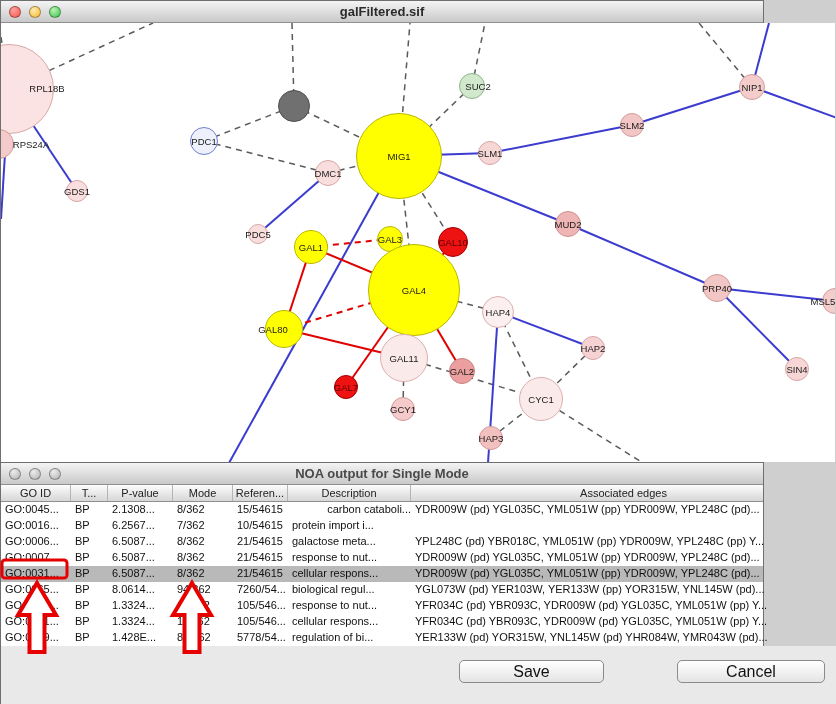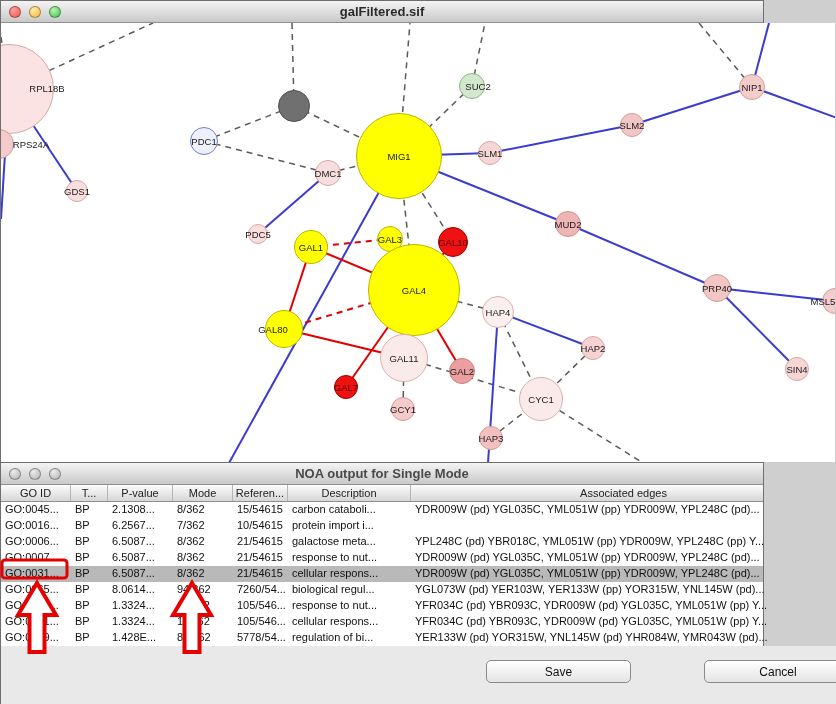--- a/index.html
+++ b/index.html
@@ -31,22 +31,22 @@
                 border-bottom: 1px solid #8f8f8f; }
   .th { font-size: 11px; color: #222; text-align: center; line-height: 16px;
         border-right: 1px solid #b5b5b5; overflow: hidden; white-space: nowrap; flex: none; }
   #table-body { background: #fff; }
   .trow { display: flex; height: 16px; background: #ffffff; }
   .trow.sel { background: #b9b9b9; }
   .td { font-size: 11px; line-height: 15px; padding-left: 4px; overflow: hidden;
         white-space: nowrap; color: #111; flex: none; }
   .button-bar { position: absolute; left: 0; top: 183px; width: 836px; height: 58px; background: #e9e9e9; }
   .btn { position: absolute; top: 14px; height: 23px; border: 1px solid #8a8a8a; border-radius: 5px;
-         background: linear-gradient(#ffffff, #e4e4e4); font-size: 12px; color: #111;
-         font-family: "Liberation Sans", sans-serif; box-shadow: 0 1px 1px rgba(255,255,255,.8) inset; margin-left: 27px; }
+         background: linear-gradient(#ffffff, #e4e4e4); font-size: 16px; color: #111;
+         font-family: "Liberation Sans", sans-serif; box-shadow: 0 1px 1px rgba(255,255,255,.8) inset; }
   #save-button { left: 458px; width: 145px; }
   #cancel-button { left: 676px; width: 148px; }
 
   #annotation-layer { position: absolute; left: 0; top: 0; pointer-events: none; z-index: 60; }
 </style>
 </head>
 <body>
 
 <div class="window" id="graph-window">
   <div class="titlebar">
@@ -186,21 +186,21 @@
       <div class="th" style="width: 123px;">Description</div>
       <div class="th" style="width: 426px;">Associated edges</div>
     </div>
   <div id="table-body">
       <div class="trow">
         <div class="td" style="width: 70px;">GO:0045...</div>
         <div class="td" style="width: 37px;">BP</div>
         <div class="td" style="width: 65px;">2.1308...</div>
         <div class="td" style="width: 60px;">8/362</div>
         <div class="td" style="width: 55px;">15/54615</div>
-        <div class="td" style="width: 123px;">carbon cataboli...</div>
+        <div class="td" style="width: 123px; text-align: right;">carbon cataboli...</div>
         <div class="td" style="width: 426px;">YDR009W (pd) YGL035C, YML051W (pp) YDR009W, YPL248C (pd)...</div>
       </div>
       <div class="trow">
         <div class="td" style="width: 70px;">GO:0016...</div>
         <div class="td" style="width: 37px;">BP</div>
         <div class="td" style="width: 65px;">6.2567...</div>
         <div class="td" style="width: 60px;">7/362</div>
         <div class="td" style="width: 55px;">10/54615</div>
         <div class="td" style="width: 123px;">protein import i...</div>
       </div>

